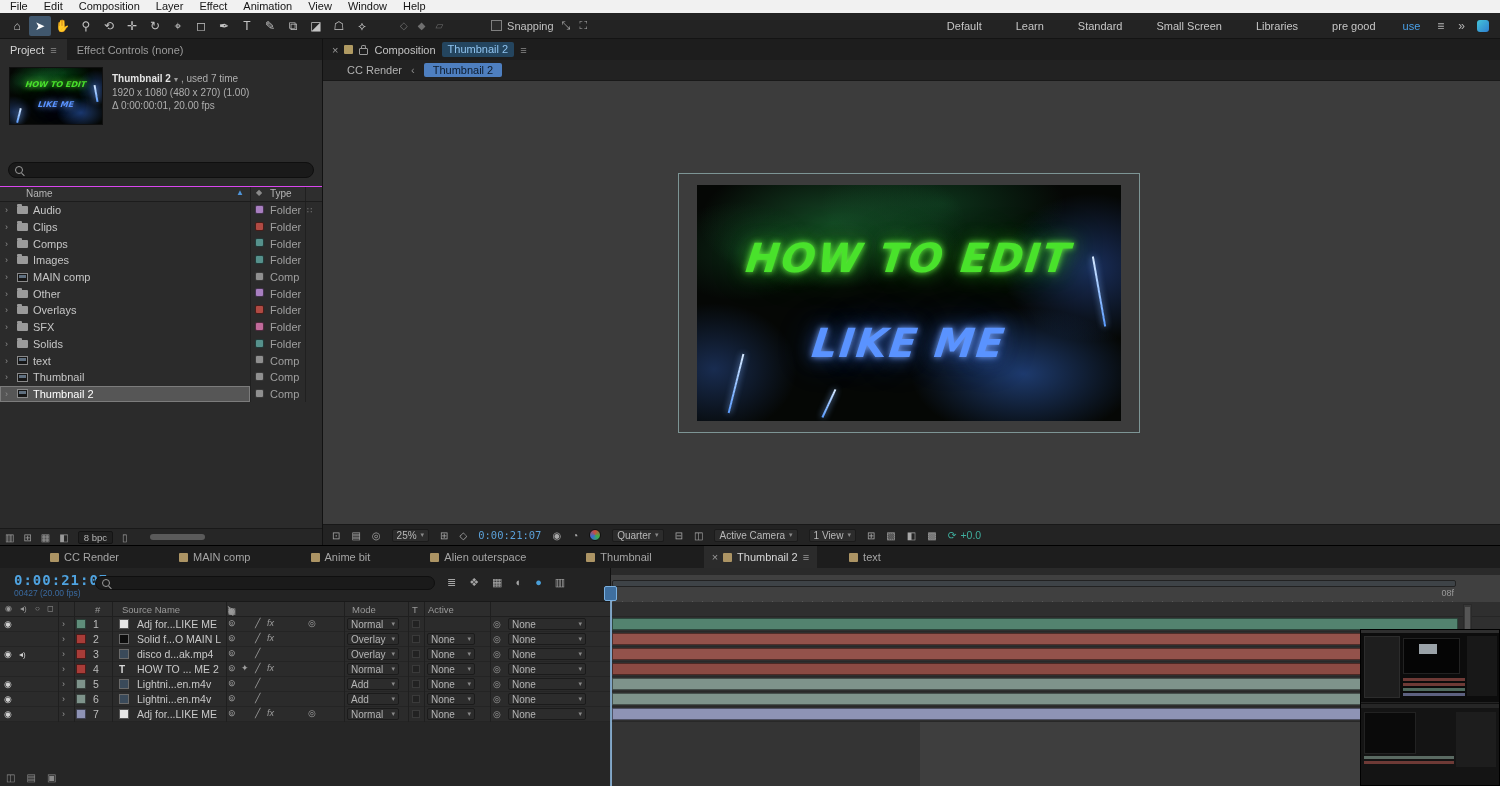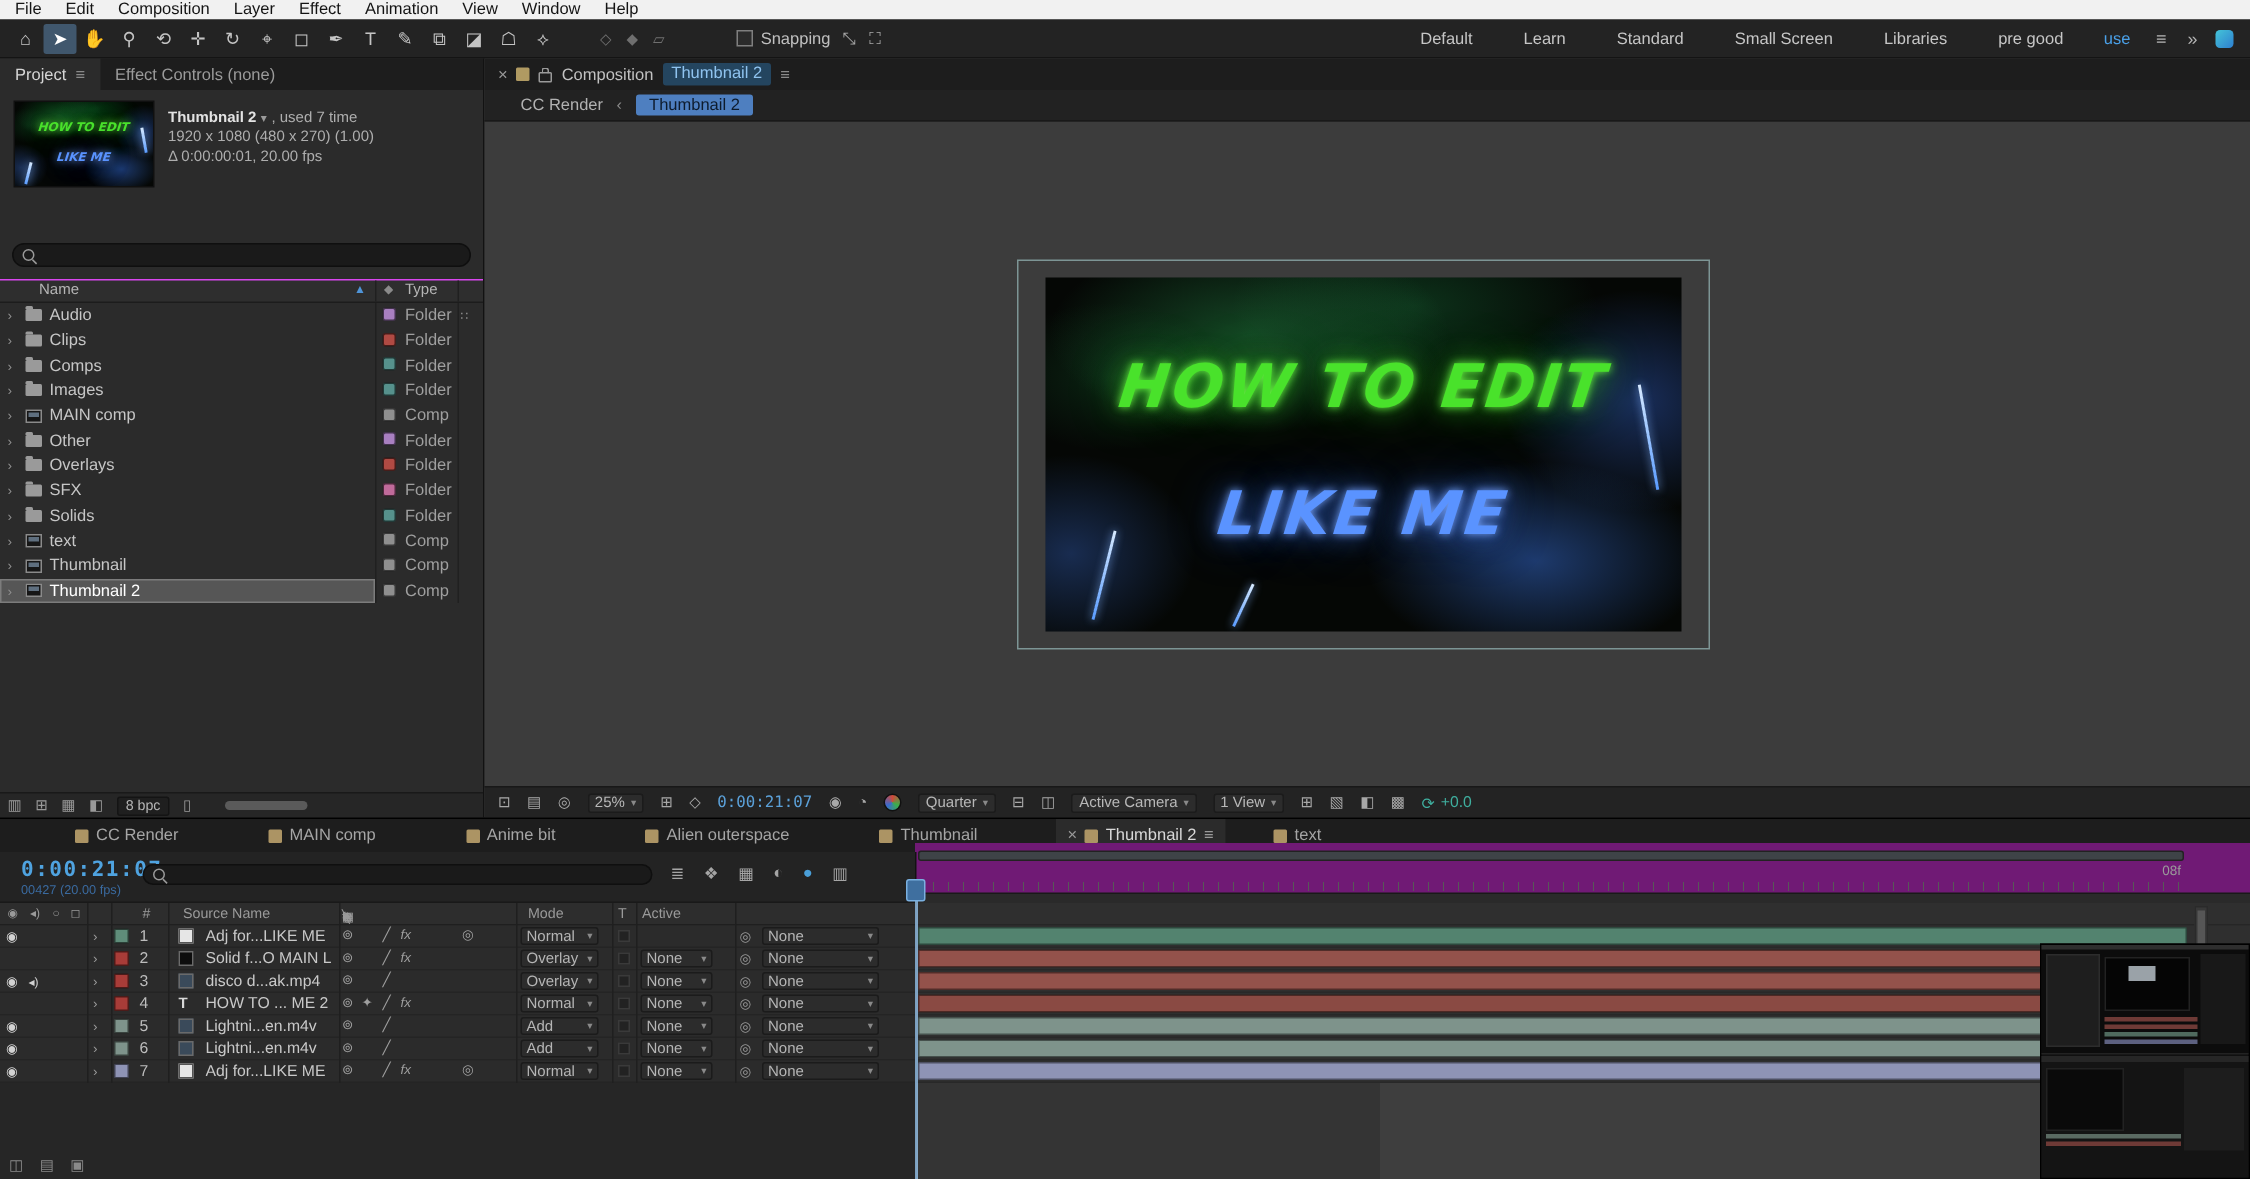--- a/index.html
+++ b/index.html
@@ -131,21 +131,21 @@
   .ttab.active{background:#2b2b2b;color:#d8d8d8;margin-right:24px;}
   .tic{width:9px;height:9px;background:#ac9464;border-radius:1px;flex:none;}
   .tx,.tm{color:#9a9a9a;}
   .tcontrols{position:absolute;top:22px;left:0;width:610px;height:34px;background:#232323;border-bottom:1px solid #191919;box-sizing:border-box;}
   .ttime{position:absolute;left:14px;top:4px;}
   .ttime .big{font-family:"DejaVu Sans Mono",monospace;font-weight:bold;font-size:14px;color:#4fa3e0;letter-spacing:1px;}
   .ttime .small{font-size:8.5px;color:#3a6a9f;}
   .tsearch{position:absolute;left:95px;top:8px;width:340px;height:14px;background:#1a1a1a;border:1px solid #0f0f0f;
            border-radius:8px;display:flex;align-items:center;padding:0 6px;box-sizing:border-box;}
   .ticons{position:absolute;left:447px;top:8px;display:flex;gap:13px;font-size:11px;color:#a5a5a5;}
-  .ruler{position:absolute;top:16px;left:610px;right:0;height:34px;background:#701a75;border-bottom:1px solid #191919;box-sizing:border-box;}
+  .ruler{position:absolute;top:29px;left:610px;right:0;height:34px;background:#404040;border-bottom:1px solid #191919;box-sizing:border-box;}
   .ruler::after{content:"";position:absolute;left:2px;right:40px;bottom:1px;height:6px;
                 background:repeating-linear-gradient(90deg,#585858 0 1px,transparent 1px 10px);}
   .workarea{position:absolute;left:2px;right:44px;top:5px;height:5px;background:#3e4347;border:1px solid #222;border-radius:2px;}
   .rlabel{position:absolute;right:46px;top:13px;font-size:9px;color:#9a9a9a;}
   .rightband{position:absolute;top:56px;left:610px;right:0;height:15px;background:#2f2f2f;border-bottom:1px solid #262626;box-sizing:border-box;}
   .theaders{position:absolute;top:56px;left:0;width:610px;height:15px;background:#2d2d2d;border-bottom:1px solid #1f1f1f;
             box-sizing:border-box;font-size:9.5px;color:#9a9a9a;}
   .theaders span{position:absolute;top:2px;}
   .h-eye{left:5px;font-size:8px;}  .h-aud{left:20px;font-size:8px;}  .h-solo{left:35px;font-size:8px;}  .h-lockc{left:47px;font-size:8px;}
   .h-num{left:95px;}  .h-src{left:122px;}

